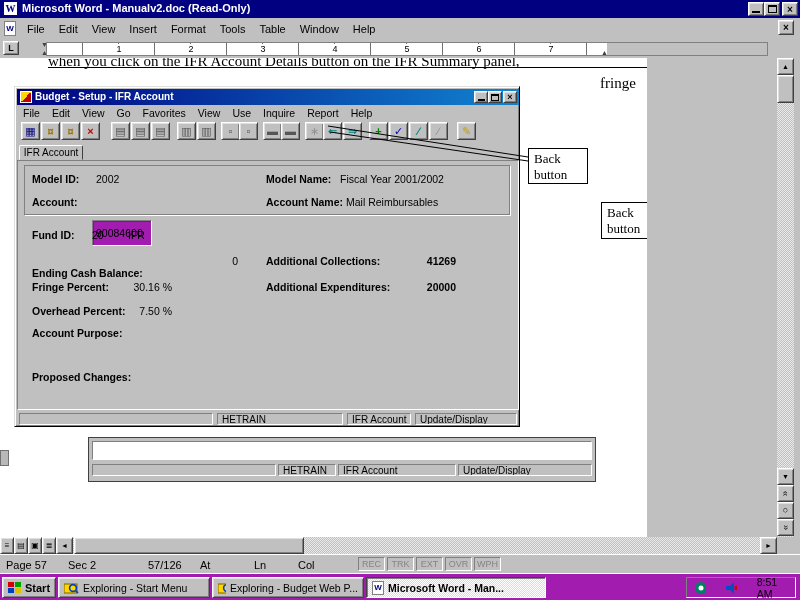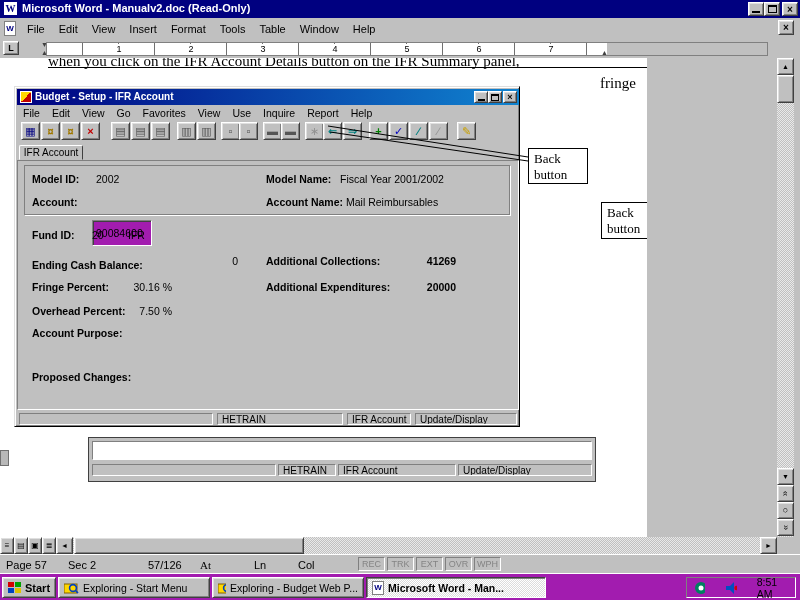--- a/index.html
+++ b/index.html
@@ -238,21 +238,21 @@
         <span class="vl" style="left:78px;top:12px;">2002</span>
         <span class="lb" style="left:248px;top:12px;">Model Name:</span>
         <span class="vl" style="left:322px;top:12px;">Fiscal Year 2001/2002</span>
         <span class="lb" style="left:14px;top:35px;">Account:</span>
         <input class="finput" readonly="" value="90084600" style="">
         <span class="lb" style="left:248px;top:35px;">Account Name:</span>
         <span class="vl" style="left:322px;top:35px;padding-left:6px;">Mail Reimbursables</span>
         <span class="lb" style="left:14px;top:68px;">Fund ID:</span>
         <span class="vl" style="left:74px;top:68px;">20</span>
         <span class="vl" style="left:110px;top:68px;">IFR</span>
-        <span class="lb" style="left:14px;top:98px;">Ending Cash Balance:</span>
+        <span class="lb" style="left:14px;top:106px;">Ending Cash Balance:</span>
         <span class="vr" style="left:170px;top:94px;width:50px;">0</span>
         <span class="lb" style="left:248px;top:94px;">Additional Collections:</span>
         <span class="vr" style="left:380px;top:94px;width:58px;font-weight:bold;">41269</span>
         <span class="lb" style="left:14px;top:120px;">Fringe Percent:</span>
         <span class="vr" style="left:94px;top:120px;width:60px;">30.16 %</span>
         <span class="lb" style="left:248px;top:120px;">Additional Expenditures:</span>
         <span class="vr" style="left:380px;top:120px;width:58px;font-weight:bold;">20000</span>
         <span class="lb" style="left:14px;top:144px;">Overhead Percent:</span>
         <span class="vr" style="left:94px;top:144px;width:60px;">7.50 %</span>
         <span class="lb" style="left:14px;top:166px;text-align:right;">Account Purpose:</span>
@@ -305,21 +305,21 @@
     <span class="hsb btn" style="left:74px;width:230px;"></span>
     <span class="hsb btn" style="left:760px;"><span>►</span></span>
   </div>
   <div id="cn" class="abs"></div>
   <div id="rstrip" class="abs"></div>
 
   <div id="st" class="abs">
     <span class="stt" style="left:6px;">Page 57</span>
     <span class="stt" style="left:68px;">Sec 2</span>
     <span class="stt" style="left:148px;">57/126</span>
-    <span class="stt" style="left:200px;font-family:Liberation Serif, serif;">At</span>
+    <span class="stt" style="left:200px;">At</span>
     <span class="stt" style="left:254px;">Ln</span>
     <span class="stt" style="left:298px;">Col</span>
     <span class="tg" style="left:358px;">REC</span>
     <span class="tg" style="left:387px;">TRK</span>
     <span class="tg" style="left:416px;">EXT</span>
     <span class="tg" style="left:445px;">OVR</span>
     <span class="tg" style="left:474px;">WPH</span>
   </div>
 
   <div id="tk" class="abs">

